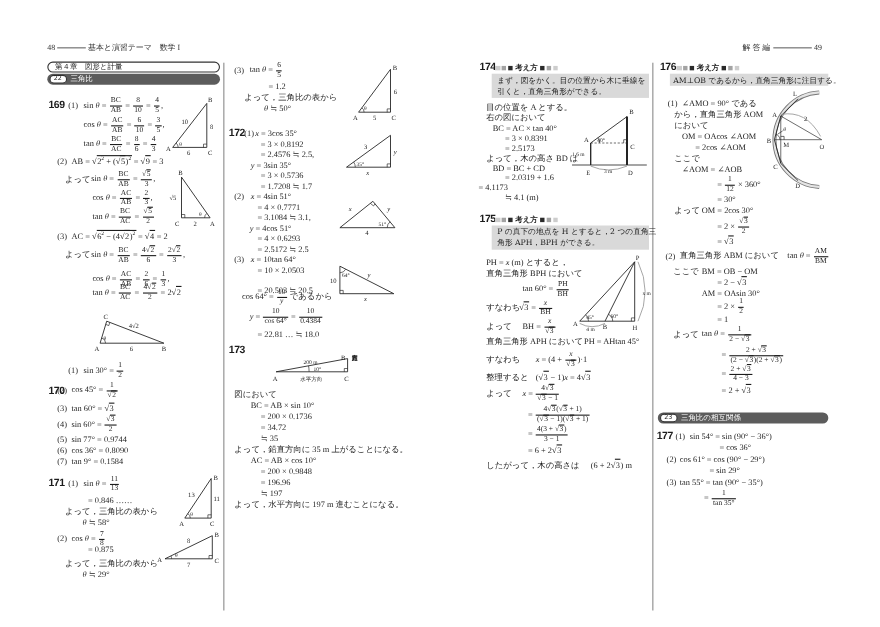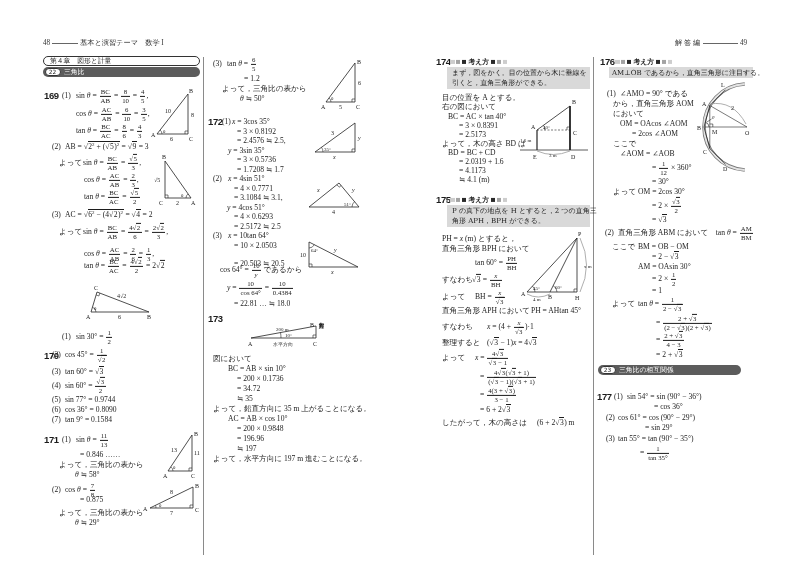--- a/index.html
+++ b/index.html
@@ -158,21 +158,21 @@
     <div class="hl" style="top:15.5px">引くと，直角三角形ができる。</div>
   </div>
   <div class="t" style="left:442px;top:98px">目の位置を A とする。</div>
   <div class="t" style="left:442px;top:107px">右の図において</div>
   <div class="t" style="left:448px;top:117px">BC = AC × tan 40°</div>
   <div class="t" style="left:459px;top:126px">= 3 × 0.8391</div>
   <div class="t" style="left:459px;top:135px">= 2.5173</div>
   <div class="t" style="left:442px;top:144px">よって，木の高さ BD は</div>
   <div class="t" style="left:448px;top:153px">BD = BC + CD</div>
   <div class="t" style="left:459px;top:162px">= 2.0319 + 1.6</div>
-  <div class="t" style="left:459px;top:171px">= 4.1173</div>
+  <div class="t" style="left:435px;top:171px">= 4.1173</div>
   <div class="t" style="left:459px;top:180px">≒ 4.1 (m)</div>
 
   <div class="pn" style="left:436px;top:200px">175</div>
   <div class="t hh" style="left:450px;top:200px">
     <span class="sq s1"></span><span class="sq s2"></span><span class="sq s3"></span><b>考え方</b><span class="sq s3"></span><span class="sq s2"></span><span class="sq s1"></span>
   </div>
   <div class="hint" style="left:447px;top:205px;width:143px;height:22px">
     <div class="hl" style="top:6px">P の真下の地点を H とすると，2 つの直角三</div>
     <div class="hl" style="top:15.5px">角形 APH，BPH ができる。</div>
   </div>
@@ -225,21 +225,21 @@
   <div class="t" style="left:652px;top:257px">= 2 − <span class="sqrt"><span class="rad">√</span><span class="rc">3</span></span></div>
   <div class="t" style="left:638px;top:267px">AM = OAsin 30°</div>
   <div class="t" style="left:652px;top:279px">= 2 × <span class="frac"><span class="num">1</span><span class="den">2</span></span></div>
   <div class="t" style="left:652px;top:291px">= 1</div>
   <div class="t" style="left:612px;top:304px">よって</div>
   <div class="t" style="left:638px;top:304px">tan <i class="v">θ</i> = <span class="frac"><span class="num">1</span><span class="den">2 − <span class="sqrt"><span class="rad">√</span><span class="rc">3</span></span></span></span></div>
   <div class="t" style="left:656px;top:323px">= <span class="frac"><span class="num">2 + <span class="sqrt"><span class="rad">√</span><span class="rc">3</span></span></span><span class="den">(2 − <span class="sqrt"><span class="rad">√</span><span class="rc">3</span></span>)(2 + <span class="sqrt"><span class="rad">√</span><span class="rc">3</span></span>)</span></span></div>
   <div class="t" style="left:656px;top:340px">= <span class="frac"><span class="num">2 + <span class="sqrt"><span class="rad">√</span><span class="rc">3</span></span></span><span class="den">4 − 3</span></span></div>
   <div class="t" style="left:656px;top:355px">= 2 + <span class="sqrt"><span class="rad">√</span><span class="rc">3</span></span></div>
 
-  <div class="sec" style="left:598px;top:365px;width:143px">
+  <div class="sec" style="left:598px;top:375px;width:155px">
     <span class="secnum">23</span>
     <span class="sectitle">三角比の相互関係</span>
   </div>
 
   <div class="pn" style="left:597px;top:397px">177</div>
   <div class="t" style="left:614px;top:397px">(1)</div>
   <div class="t" style="left:627px;top:397px">sin 54° = sin (90° − 36°)</div>
   <div class="t" style="left:654px;top:407px">= cos 36°</div>
   <div class="t" style="left:606px;top:418px">(2)</div>
   <div class="t" style="left:618px;top:418px">cos 61° = cos (90° − 29°)</div>

